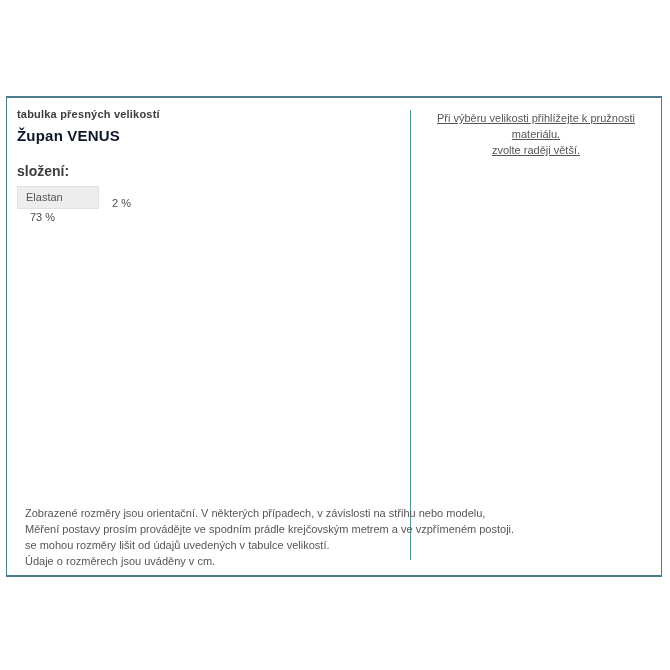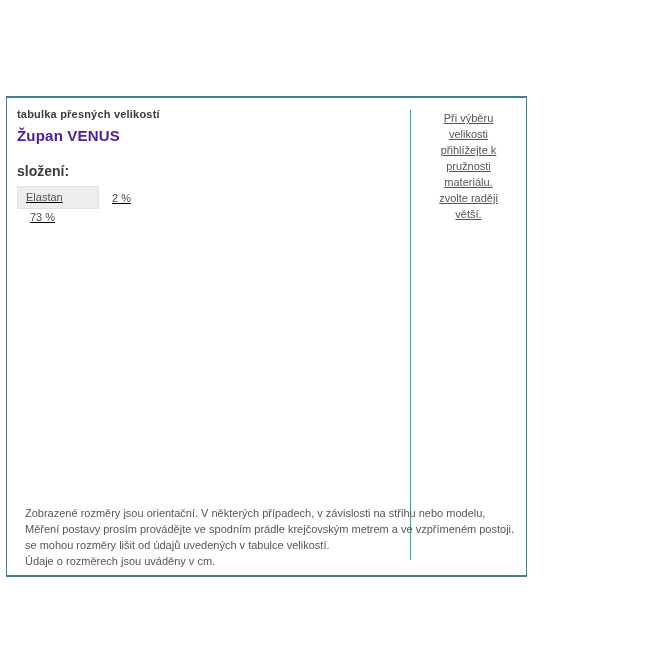--- a/index.html
+++ b/index.html
@@ -5,21 +5,21 @@
   * { margin: 0; padding: 0; box-sizing: border-box; }
   html, body {
     width: 670px; height: 670px;
     background: #ffffff;
     font-family: "Liberation Sans", sans-serif;
     overflow: hidden;
   }
   .frame {
     position: absolute;
     left: 6px; top: 96px;
-    width: 521px; height: 481px;
+    width: 656px; height: 481px;
     border: 1px solid #4d7c8c;
     border-top-width: 2px;
     border-bottom-width: 2px;
     background: #ffffff;
     display: flex;
   }
   .main-col {
     position: relative;
     width: 403px;
     padding: 10px 0 0 10px;
@@ -27,37 +27,36 @@
   .subtitle {
     font-size: 11px;
     font-weight: bold;
     color: #3c3c3c;
     letter-spacing: 0.2px;
   }
   .title {
     margin-top: 7px;
     font-size: 15px;
     font-weight: bold;
-    color: #4c1d95;
+    color: #0f172a;
     letter-spacing: 0.2px;
   }
   .comp-label {
     margin-top: 19px;
     font-size: 14px;
     font-weight: bold;
     color: #3c3c3c;
   }
   .comp-table {
     margin-top: 7px;
   }
   .comp-row {
     display: flex;
-    align-items: center;
+    align-items: flex-end;
     margin-bottom: 2px;
-    text-decoration: underline;
   }
   .comp-cell {
     width: 82px;
     height: 23px;
     line-height: 21px;
     padding-left: 8px;
     background: #ededed;
     border: 1px solid #e2e2e2;
     font-size: 11px;
     color: #555555;

